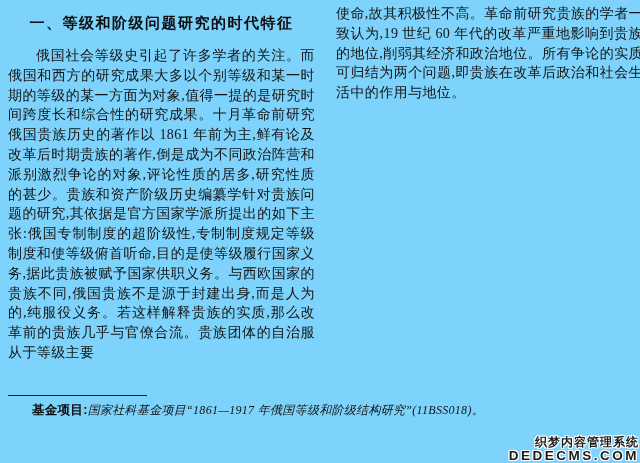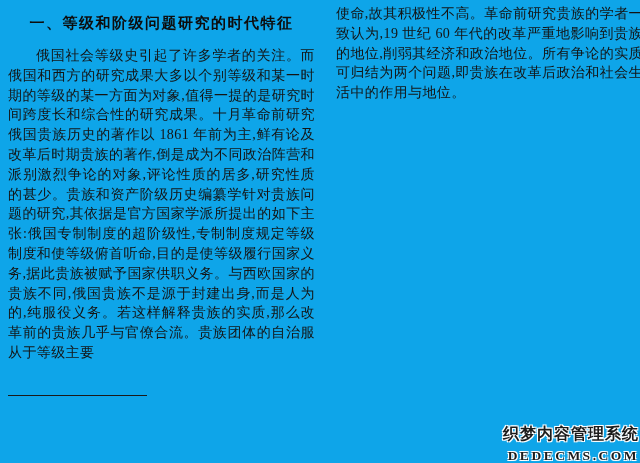--- a/index.html
+++ b/index.html
@@ -1,18 +1,18 @@
 <!DOCTYPE html>
 <html lang="zh"><head>
 <meta charset="utf-8">
 <style>
   html,body { margin:0; padding:0; background:#e8e8e8; }
   .page {
     position:relative; width:640px; height:463px;
-    background:#0ea5e9; color:#141414;
+    background:#7dd3fc; color:#141414;
     overflow:hidden;
     font-family:"Liberation Serif", serif;
   }
   .col { position:absolute; }
   .col-left  { left:8px;  top:6px;  width:307px; }
   .col-right { left:329px; top:4px; width:307px;margin-left:7px; }
   .title {
     margin:8px 0 13px 0;
     font-family:"Liberation Sans", sans-serif;
     font-weight:bold; font-size:15px; letter-spacing:1.5px;
@@ -39,47 +39,48 @@
   .flabel {
     font-family:"Liberation Sans", sans-serif;
     font-weight:bold; font-style:normal; font-size:12.5px; color:#0d0d0d;
   }
   .ftext { font-style:italic; }
   .watermark {
     position:absolute; right:1px; bottom:1px; text-align:right; line-height:1.0;
   }
   .wm-cn {
     font-family:"Liberation Sans", sans-serif;
-    font-weight:bold; font-size:16px; letter-spacing:1px; color:#1c1c1c;
+    font-weight:bold; font-size:12px; letter-spacing:1px; color:#1c1c1c;
     text-shadow:-1px -1px 0 #fff, 1px -1px 0 #fff, -1px 1px 0 #fff, 1px 1px 0 #fff, 0 0 2px #fff;
   }
   .wm-en {
-    font-family:Liberation Serif, serif;
+    font-family:Liberation Sans, sans-serif;
     font-weight:bold; font-size:13.5px; letter-spacing:2.5px; color:#1c1c1c;
     text-shadow:-1px -1px 0 #fff, 1px -1px 0 #fff, -1px 1px 0 #fff, 1px 1px 0 #fff, 0 0 2px #fff;
-    margin-top:7px;
+    margin-top:1px;
   }
 </style>
 </head>
 <body>
 
 <div class="page">
 
   <div class="col col-left">
     <h1 class="title">一、等级和阶级问题研究的时代特征</h1>
     <p class="body-text indent">俄国社会等级史引起了许多学者的关注。而俄国和西方的研究成果大多以个别等级和某一时期的等级的某一方面为对象,值得一提的是研究时间跨度长和综合性的研究成果。十月革命前研究俄国贵族历史的著作以 1861 年前为主,鲜有论及改革后时期贵族的著作,倒是成为不同政治阵营和派别激烈争论的对象,评论性质的居多,研究性质的甚少。贵族和资产阶级历史编纂学针对贵族问题的研究,其依据是官方国家学派所提出的如下主张:俄国专制制度的超阶级性,专制制度规定等级制度和使等级俯首听命,目的是使等级履行国家义务,据此贵族被赋予国家供职义务。与西欧国家的贵族不同,俄国贵族不是源于封建出身,而是人为的,纯服役义务。若这样解释贵族的实质,那么改革前的贵族几乎与官僚合流。贵族团体的自治服从于等级主要</p>
   </div>
 
   <div class="col col-right">
     <p class="body-text">使命,故其积极性不高。革命前研究贵族的学者一致认为,19 世纪 60 年代的改革严重地影响到贵族的地位,削弱其经济和政治地位。所有争论的实质可归结为两个问题,即贵族在改革后政治和社会生活中的作用与地位。</p>
   </div>
 
   <div class="footnote-rule"></div>
 
   <div class="footer">
+    <p class="lead"><span class="flabel">基金项目:</span><span class="ftext">国家社科基金项目“1861—1917 年俄国等级和阶级结构研究”(11BSS018)。</span></p>
   </div>
 
   <div class="watermark">
     <div class="wm-cn">织梦内容管理系统</div>
     <div class="wm-en">DEDECMS.COM</div>
   </div>
 
 </div>
 
 </body></html>

